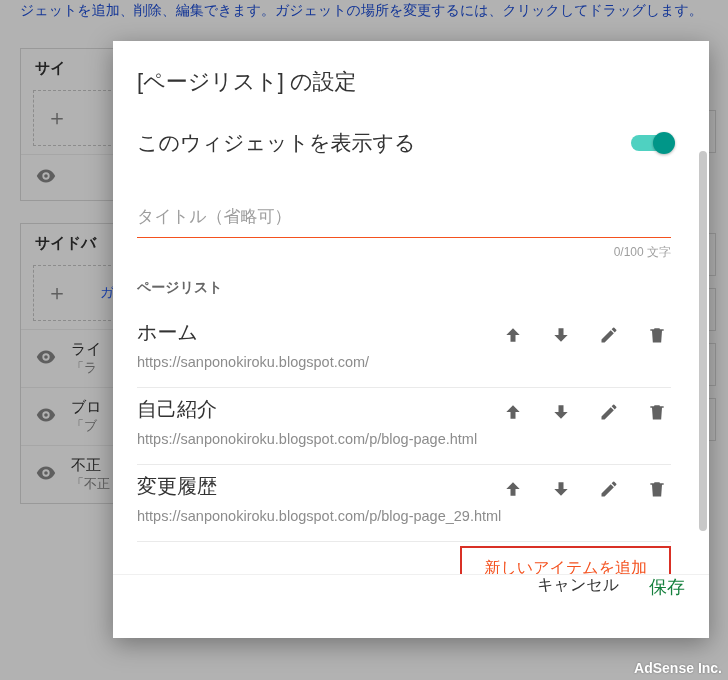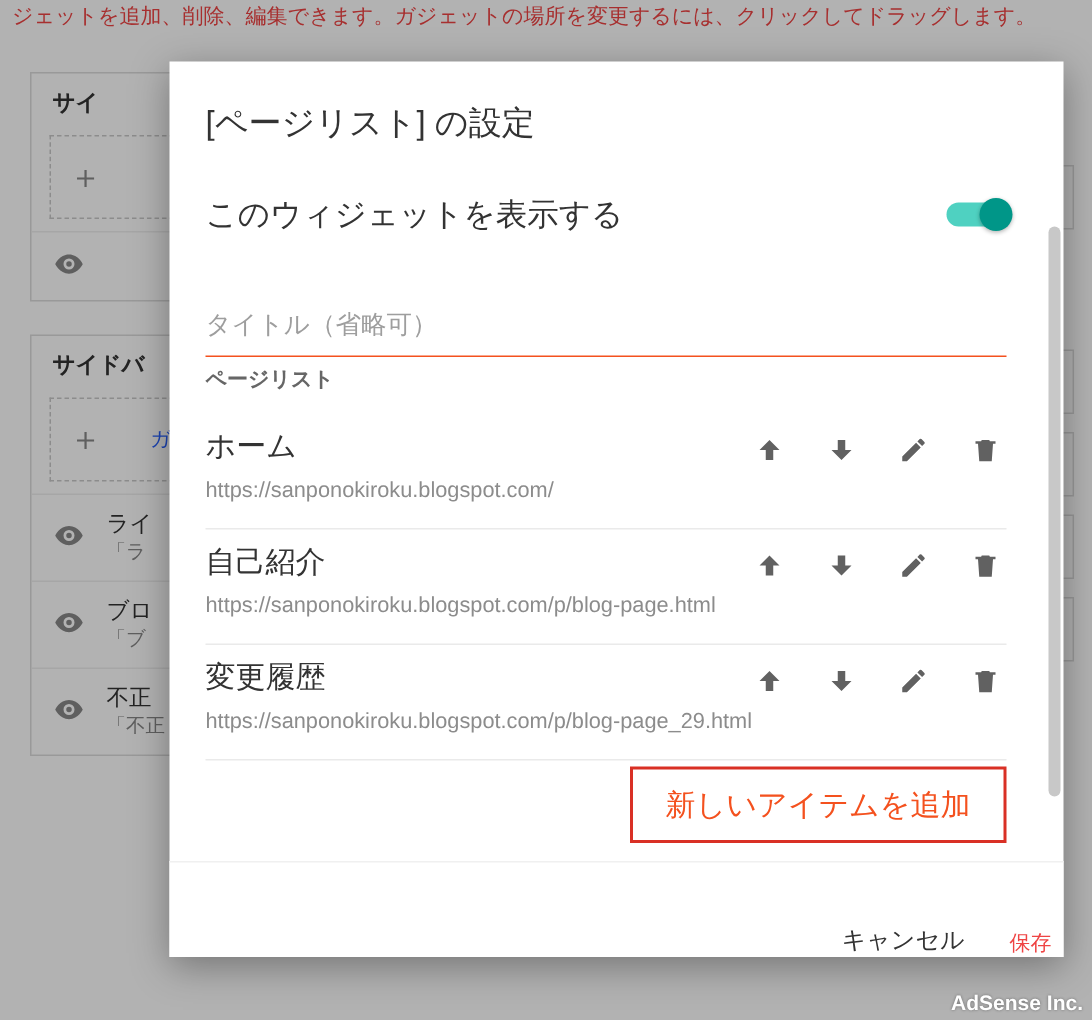--- a/index.html
+++ b/index.html
@@ -1,21 +1,21 @@
 <!DOCTYPE html>
 <html><head>
 <meta charset="utf-8">
 <style>
   * { box-sizing: border-box; margin: 0; padding: 0; }
   html, body { width: 728px; height: 680px; overflow: hidden; font-family: Arial, "Hiragino Sans", "Yu Gothic", sans-serif; }
   body { position: relative; background: #fff; }
 
   
   .bg { position: absolute; inset: 0; background: #fff; color: #333; font-size: 14px; }
-  .bg .topline { padding: 0 8px 6px 8px; color: #ef4444; line-height: 1.5; }
+  .bg .topline { padding: 0 8px 6px 8px; color: #1d4ed8; line-height: 1.5; margin-left: 12px; }
   .bg .panel { border: 1px solid #dcdcdc; background: #fff; margin: 8px; }
   .bg .sidebar-label { font-weight: bold; padding: 10px 12px 4px 14px; font-size: 15px; }
   .bg .dashed { border: 1px dashed #c9c9c9; margin: 8px 12px; padding: 12px; display: flex; align-items: center; gap: 12px; color: #888; }
   .bg .row { display: flex; align-items: center; gap: 14px; padding: 10px 14px; border-top: 1px solid #eee; }
   .bg .row:first-of-type { border-top: none; }
   .bg .row .sub { color: #888; font-size: 13px; }
   .bg .row .title { color: #333; font-size: 15px; font-family: Liberation Serif, serif; }
   .bg .link { color: #2962ff; margin-left: 20px; }
   .bg .plus { font-size: 22px; color: #888; }
   .bg .eye { color: #888; }
@@ -62,31 +62,31 @@
 
   .section-label { font-size: 14px; color: #666; margin-bottom: 14px; font-weight: bold; }
 
   .item { border-bottom: 1px solid #eaeaea; padding: 8px 0 14px 0; position: relative; }
   .item .name { font-size: 20px; color: #333; margin-bottom: 6px; }
   .item .url  { font-size: 14.5px; color: #8c8c8c; word-break: break-all; padding-right: 160px; line-height: 1.45; }
   .item .actions { position: absolute; right: -2px; top: 8px; display: flex; gap: 16px; }
   .actions .ic { width: 32px; height: 32px; display: flex; align-items: center; justify-content: center; color: #616161; }
   .actions .ic svg { width: 20px; height: 20px; fill: #616161; }
 
-  .add-item-box { border: 2px solid #d93025; color: #f4511e; font-size: 20px; padding: 10px 22px; display: inline-block; margin: 4px 0 10px 0; float: right; }
+  .add-item-box { border: 2px solid #d93025; color: #f4511e; font-size: 16px; padding: 10px 22px; display: inline-block; margin: 4px 0 10px 0; float: right; }
   .clearfix::after { content: ""; display: block; clear: both; }
 
   .footer {
     position: absolute; left: 0; right: 0; bottom: 0; height: 64px; border-top: 1px solid #f0f0f0;
-    display: flex; align-items: flex-end; justify-content: flex-end; padding: 0 8px; gap: 30px;
+    display: flex; align-items: flex-start; justify-content: flex-end; padding: 0 24px; gap: 30px;
     background: #fff;
     margin-top: 26px;
   }
   .btn-cancel { color: #333; font-size: 16px; cursor: pointer; }
-  .btn-save   { color: #ef4444; font-size: 14px; cursor: pointer; }
+  .btn-save   { color: #15803d; font-size: 18px; cursor: pointer; }
 </style>
 </head>
 <body>
 
 <div class="bg">
   <div class="topline">ジェットを追加、削除、編集できます。ガジェットの場所を変更するには、クリックしてドラッグします。</div>
 
   <div class="left-col">
     <div class="panel">
       <div class="sidebar-label">サイ</div>
@@ -158,20 +158,21 @@
     <div class="dlg-row">
       <span class="lbl">このウィジェットを表示する</span>
       <div class="toggle">
         <div class="knob"></div>
       </div>
     </div>
 
     <div class="title-input-wrap">
       <input class="title-input" placeholder="タイトル（省略可）" style="">
     </div>
+    <div class="char-count">0/100 文字</div>
 
     <div class="section-label">ページリスト</div>
 
     <div class="item">
       <div class="name">ホーム</div>
       <div class="url">https://sanponokiroku.blogspot.com/</div>
       <div class="actions">
         <span class="ic">
             <svg viewBox="0 0 24 24">
               <path d="M12 4l-8 8h5v8h6v-8h5z"></path>

